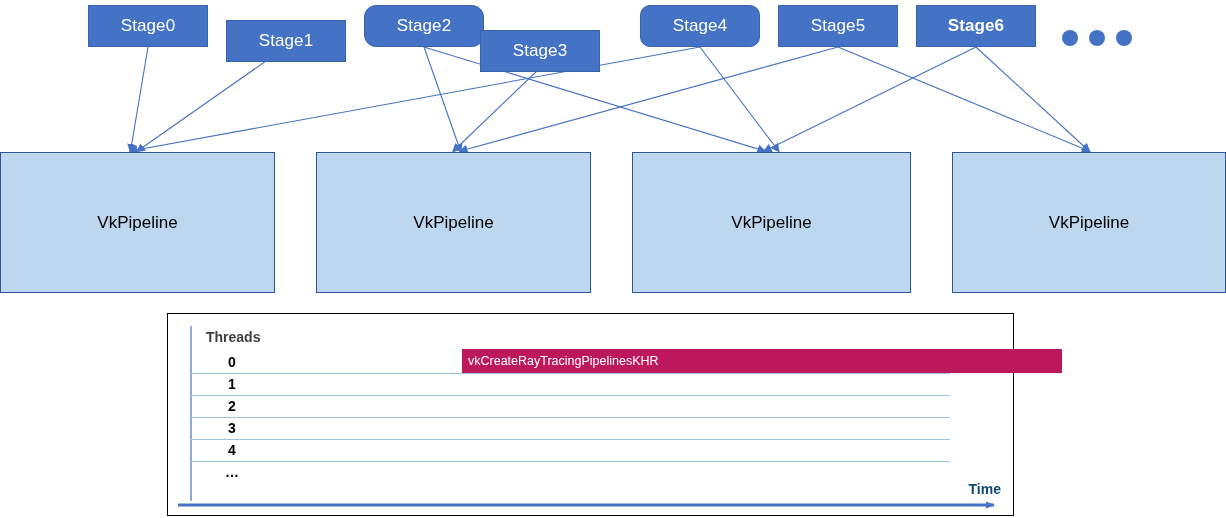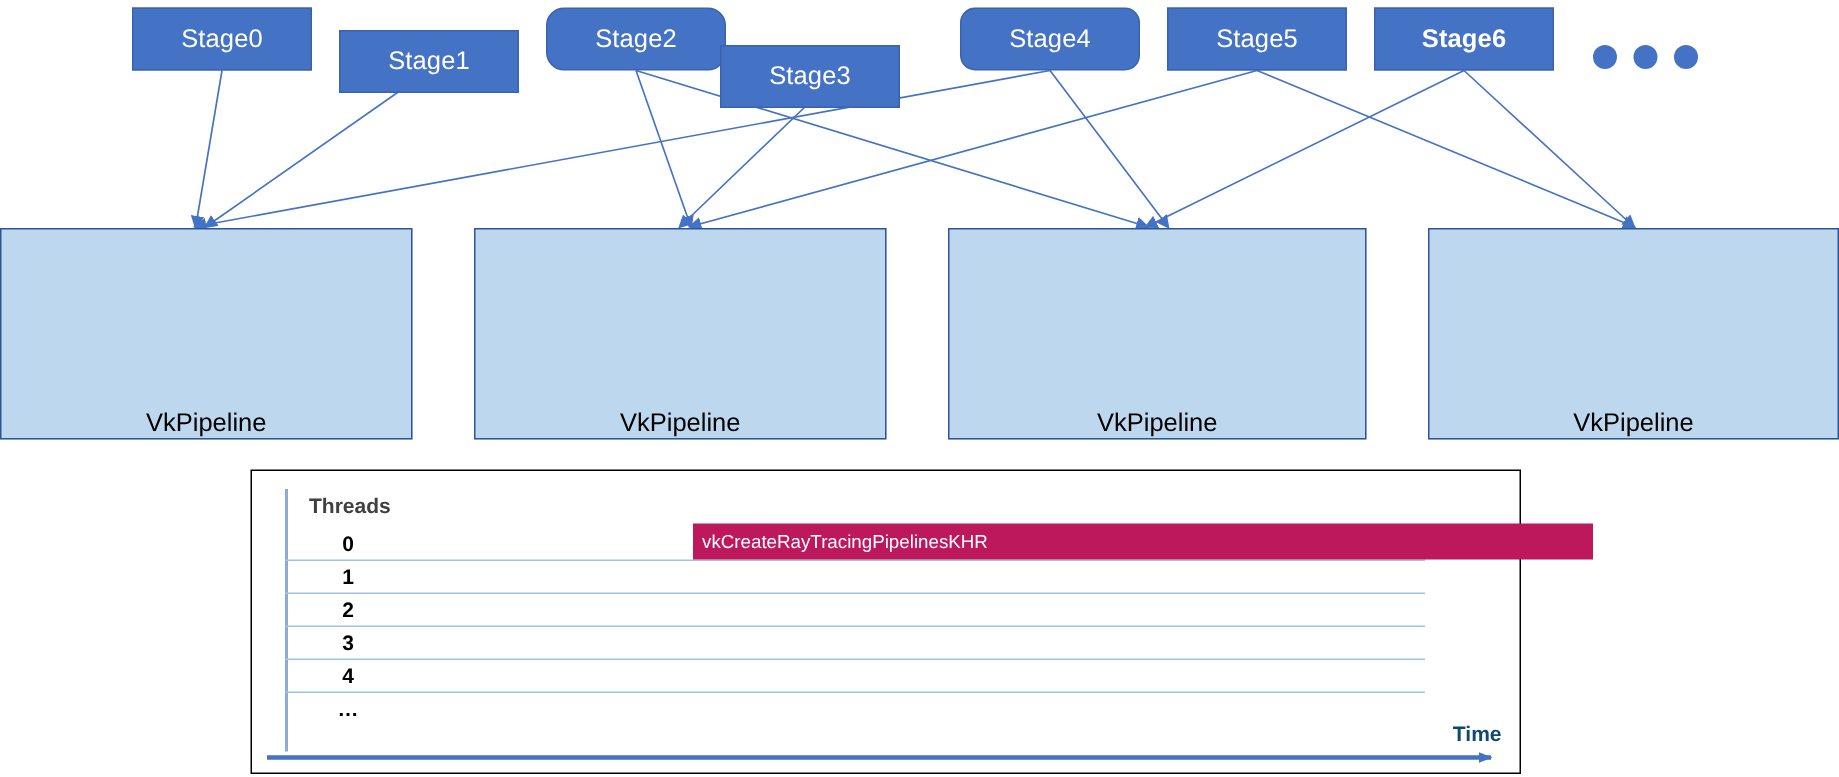--- a/index.html
+++ b/index.html
@@ -54,21 +54,21 @@
   
   .pipeline-box {
     position: absolute;
     top: 152px;
     height: 141px;
     background: #BDD7EE;
     border: 1px solid #2F5597;
     color: #000000;
     font-size: 17px;
     display: flex;
-    align-items: flex-end;
+    align-items: center;
     justify-content: center;
     box-sizing: border-box;
   }
 
   
   #arrow-layer {
     position: absolute;
     left: 0;
     top: 0;
     width: 1226px;

